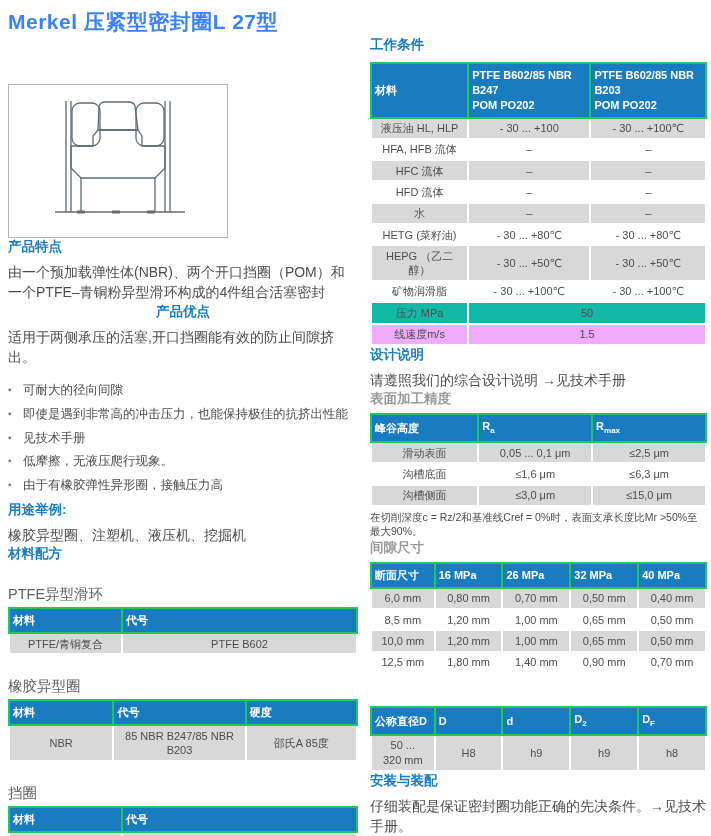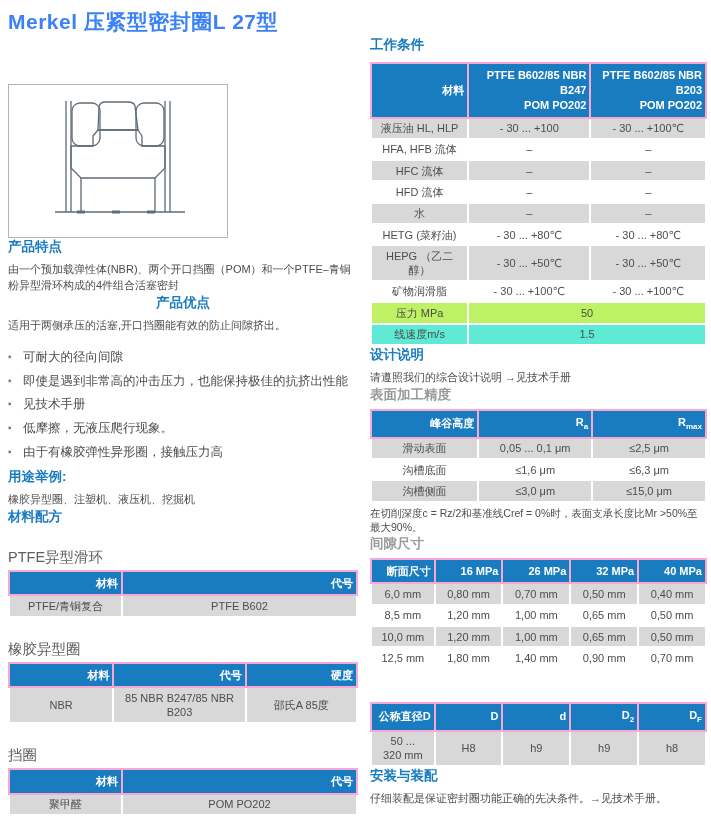--- a/index.html
+++ b/index.html
@@ -9,36 +9,36 @@
     font-family:"Liberation Sans","DejaVu Sans",sans-serif; color:#4d4d4d;
   }
   .page { padding:6px 4px 6px 8px; }
   h1.title { font-size:21px; font-weight:bold; color:#3b82f6; margin:2px 0 0 0; letter-spacing:0.5px; }
   .cols { display:flex; gap:12px; align-items:flex-start; }
   .col-left  { width:350px; flex:0 0 350px; }
   .col-right { width:337px; flex:0 0 337px; }
 
   h2.blue { color:#1a7cc0; font-size:13.5px; font-weight:bold; margin:0; }
   h3.gray { color:#9a9a9a; font-size:13.5px; font-weight:bold; margin:0; }
-  p.body { font-size:11px; line-height:1.45; margin:6px 0 0 0; }
+  p.body { font-size:14px; line-height:1.45; margin:6px 0 0 0; }
   .sub-label { font-size:14.5px; color:#5f5f5f; margin:22px 0 3px 0; }
 
   ul.bullets { list-style:none; margin:15px 0 0 0; padding:0; }
   ul.bullets li { font-size:12.5px; line-height:1.42; position:relative; padding-left:15px; margin:0 0 6px 0; }
   ul.bullets li::before { content:"▪"; position:absolute; left:0; top:1px; font-size:10px; color:#7a7a7a; }
 
   table { border-collapse:collapse; width:100%; font-size:11px; table-layout:fixed; }
-  th { background:#1a7cc0; color:#ffffff; font-weight:bold; text-align:right; vertical-align:middle;
-       padding:4px 3px; border:2px solid #f9a8d4; white-space:pre-line; line-height:1.35; }
+  th { background:#1a7cc0; color:#ffffff; font-weight:bold; text-align:left; vertical-align:middle;
+       padding:4px 3px; border:2px solid #22c55e; white-space:pre-line; line-height:1.35; }
   td { text-align:center; vertical-align:middle; padding:2.5px 3px; border:2px solid #ffffff;
        white-space:pre-line; line-height:1.3; color:#4d4d4d; }
   tbody.zebra tr:nth-child(odd)  td { background:#d8d8d8; }
   tbody.zebra tr:nth-child(even) td { background:#ffffff; }
-  tbody.span tr:first-child td { background:#bef264; }
-  tbody.span tr:last-child  td { background:#5eead4; }
+  tbody.span tr:first-child td { background:#14b8a6; }
+  tbody.span tr:last-child  td { background:#f0abfc; }
   th sub, td sub { font-size:8px; }
 
   .drawing { width:220px; height:154px; border:1px solid #b5b5b5; margin-top:48px; background:#fff; }
   .footnote { font-size:10.5px; margin-top:4px; color:#4d4d4d; }
 
   
   .mt-features   { margin-top:16px; }
   .mt-advant     { margin-top:42px;text-align:center; }
   .mt-apps       { margin-top:30px; }
   .mt-materials  { margin-top:34px; }

